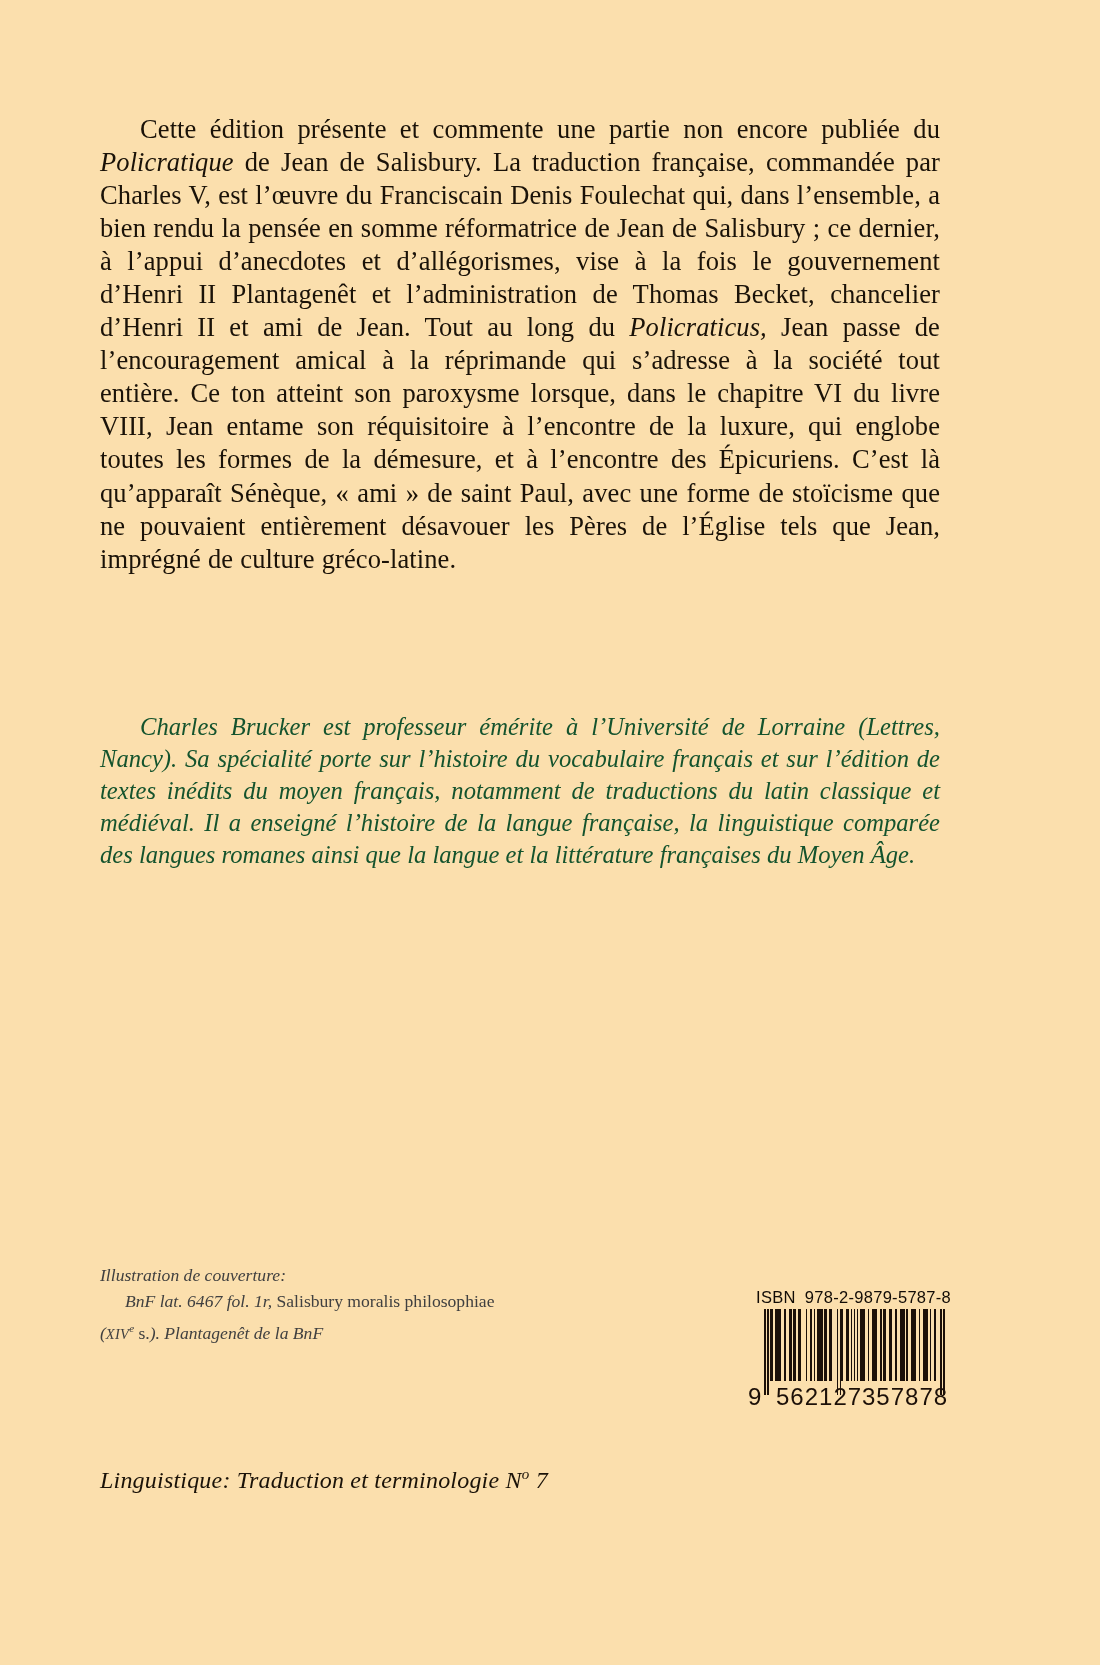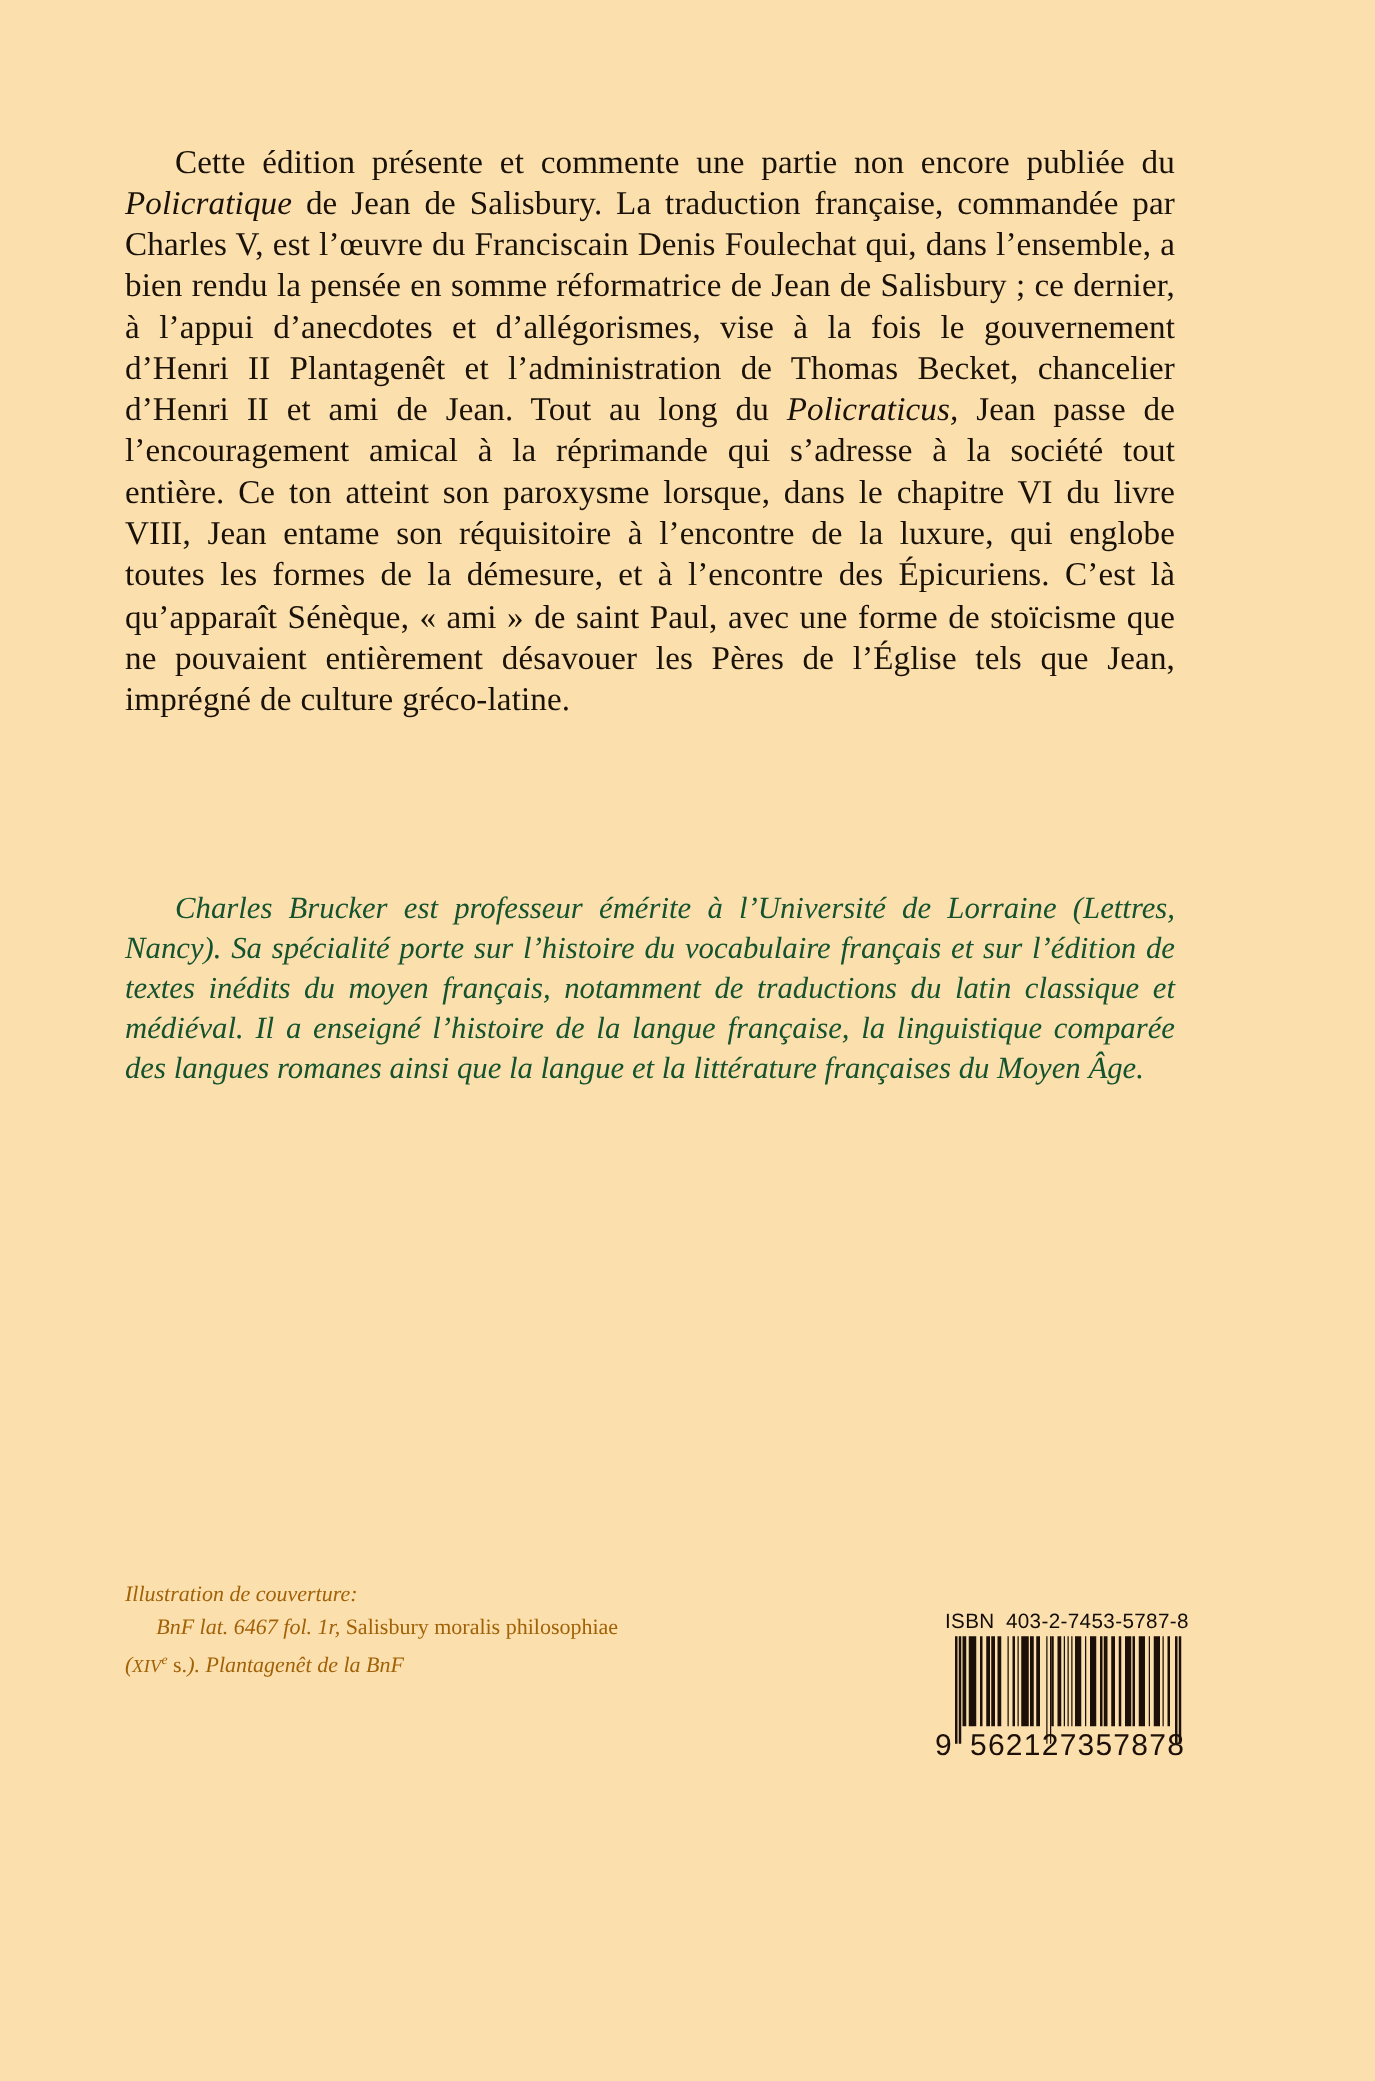--- a/index.html
+++ b/index.html
@@ -53,21 +53,21 @@
   }
 
   
   .credit {
     position: absolute;
     left: 100px;
     top: 1262px;
     width: 600px;
     font-size: 17.6px;
     line-height: 26.4px;
-    color: #a16207;
+    color: #404040;
   }
   .credit .l1 { font-style: italic; }
   .credit .l2 .it { font-style: italic; margin-left: 25px; }
   .credit .l2 .rm { font-style: normal; }
   .credit .l3 { font-style: italic; }
   .credit .l3 .sc {
     font-style: italic;
     font-size: 14.6px;
     letter-spacing: 0.2px;
   }
@@ -169,23 +169,24 @@
   <p class="blurb"><span>Cette édition présente et commente une partie non encore publiée du </span><i>Policratique</i><span> de Jean de Salisbury. La traduction française, commandée par Charles V, est l’œuvre du Franciscain Denis Foulechat qui, dans l’ensemble, a bien rendu la pensée en somme réformatrice de Jean de Salisbury ; ce dernier, à l’appui d’anecdotes et d’allégorismes, vise à la fois le gouvernement d’Henri II Plantagenêt et l’administration de Thomas Becket, chancelier d’Henri II et ami de Jean. Tout au long du </span><i>Policraticus,</i><span> Jean passe de l’encouragement amical à la réprimande qui s’adresse à la société tout entière. Ce ton atteint son paroxysme lorsque, dans le chapitre VI du livre VIII, Jean entame son réquisitoire à l’encontre de la luxure, qui englobe toutes les formes de la démesure, et à l’encontre des Épicuriens. C’est là qu’apparaît Sénèque, « ami » de saint Paul, avec une forme de stoïcisme que ne pouvaient entièrement désavouer les Pères de l’Église tels que Jean, imprégné de culture gréco-latine.</span></p>
 
   <p class="bio">Charles Brucker est professeur émérite à l’Université de Lorraine (Lettres, Nancy). Sa spécialité porte sur l’histoire du vocabulaire français et sur l’édition de textes inédits du moyen français, notamment de traductions du latin classique et médiéval. Il a enseigné l’histoire de la langue française, la linguistique comparée des langues romanes ainsi que la langue et la littérature françaises du Moyen Âge.</p>
 
   <div class="credit">
     <div class="l1">Illustration de couverture:</div>
     <div class="l2"><span class="it">BnF lat. 6467 fol. 1r,</span><span class="rm"> Salisbury moralis philosophiae</span></div>
     <div class="l3"><span>(</span><span class="sc">XIV</span><span class="sup">e</span><span class="rm"> s.</span><span>). Plantagenêt de la BnF</span></div>
   </div>
 
+  <div class="series"><span>Linguistique: Traduction et terminologie N</span><span class="num-sup">o</span><span> 7</span></div>
 
   <div class="barcode-block">
-    <div class="isbn-line"><span class="tag">ISBN</span><span>403-2-7453-5787-8</span></div>
+    <div class="isbn-line"><span class="tag">ISBN</span><span>978-2-9879-5787-8</span></div>
     <div class="barcode-wrap">
       <div class="bars" id="bars">
           <span class="guard" style="width: 1.55px; background: rgb(28, 16, 8);"></span>
           <span class="w0" style="width: 1.55px; background: transparent;"></span>
           <span class="guard" style="width: 1.55px; background: rgb(28, 16, 8);"></span>
           <span class="w0" style="width: 1.55px; background: transparent;"></span>
           <span style="width: 3.1px; background: rgb(28, 16, 8);"></span>
           <span class="w0" style="width: 1.55px; background: transparent;"></span>
           <span style="width: 6.2px; background: rgb(28, 16, 8);"></span>
           <span class="w0" style="width: 3.1px; background: transparent;"></span>

